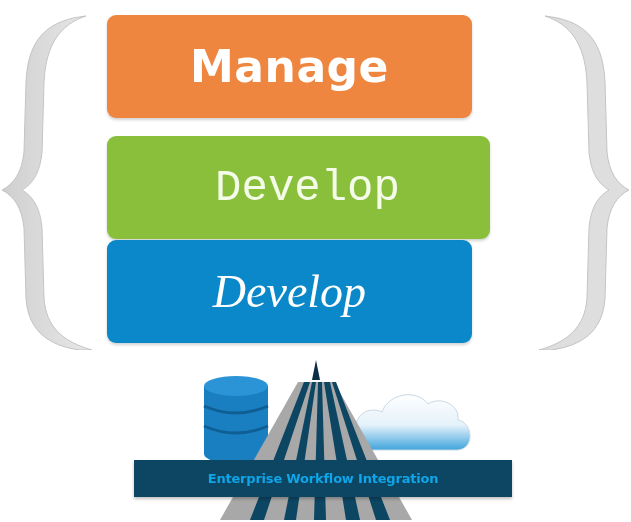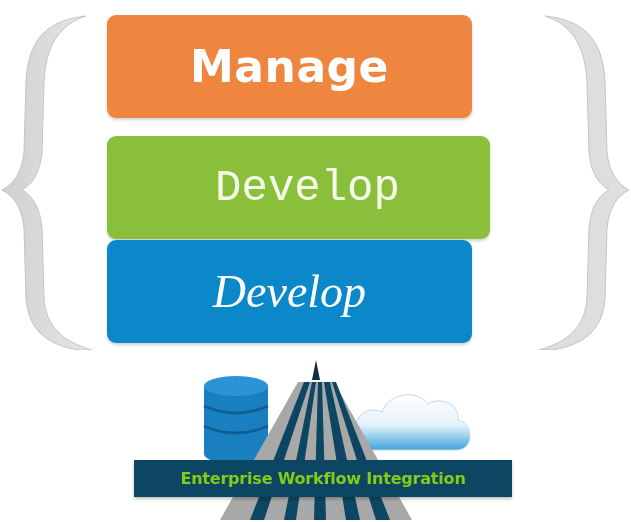--- a/index.html
+++ b/index.html
@@ -18,21 +18,21 @@
                          font-size: 44px; letter-spacing: 0.5px; }
     .box .label-develop { font-family: "Liberation Mono", monospace; font-size: 44px;
                           color: #f4fbe8; }
     .box .label-design { font-family: "Liberation Serif", serif; font-style: italic;
                          font-size: 46px; }
     .graphic { position: absolute; left: 134px; top: 358px; width: 380px; height: 162px; }
     .banner { position: absolute; left: 134px; top: 460px; width: 378px; height: 37px;
               display: flex; align-items: center; justify-content: center;
               box-shadow: 0 2px 3px rgba(0,0,0,0.25); }
     .banner span { font-family: "DejaVu Sans", sans-serif; font-weight: bold;
-                   font-size: 16px; color: #84cc16; letter-spacing: -0.2px; }
+                   font-size: 13px; color: #0ea5e9; letter-spacing: -0.2px; }
   </style>
 </head>
 <body>
 
 <svg class="brace left" viewBox="0 0 110 338">
   <defs>
     <linearGradient id="bg1" x1="0" x2="1" y1="0" y2="0">
       <stop offset="0" stop-color="#cfcfcf"></stop>
       <stop offset="1" stop-color="#e8e8e8"></stop>
     </linearGradient>

